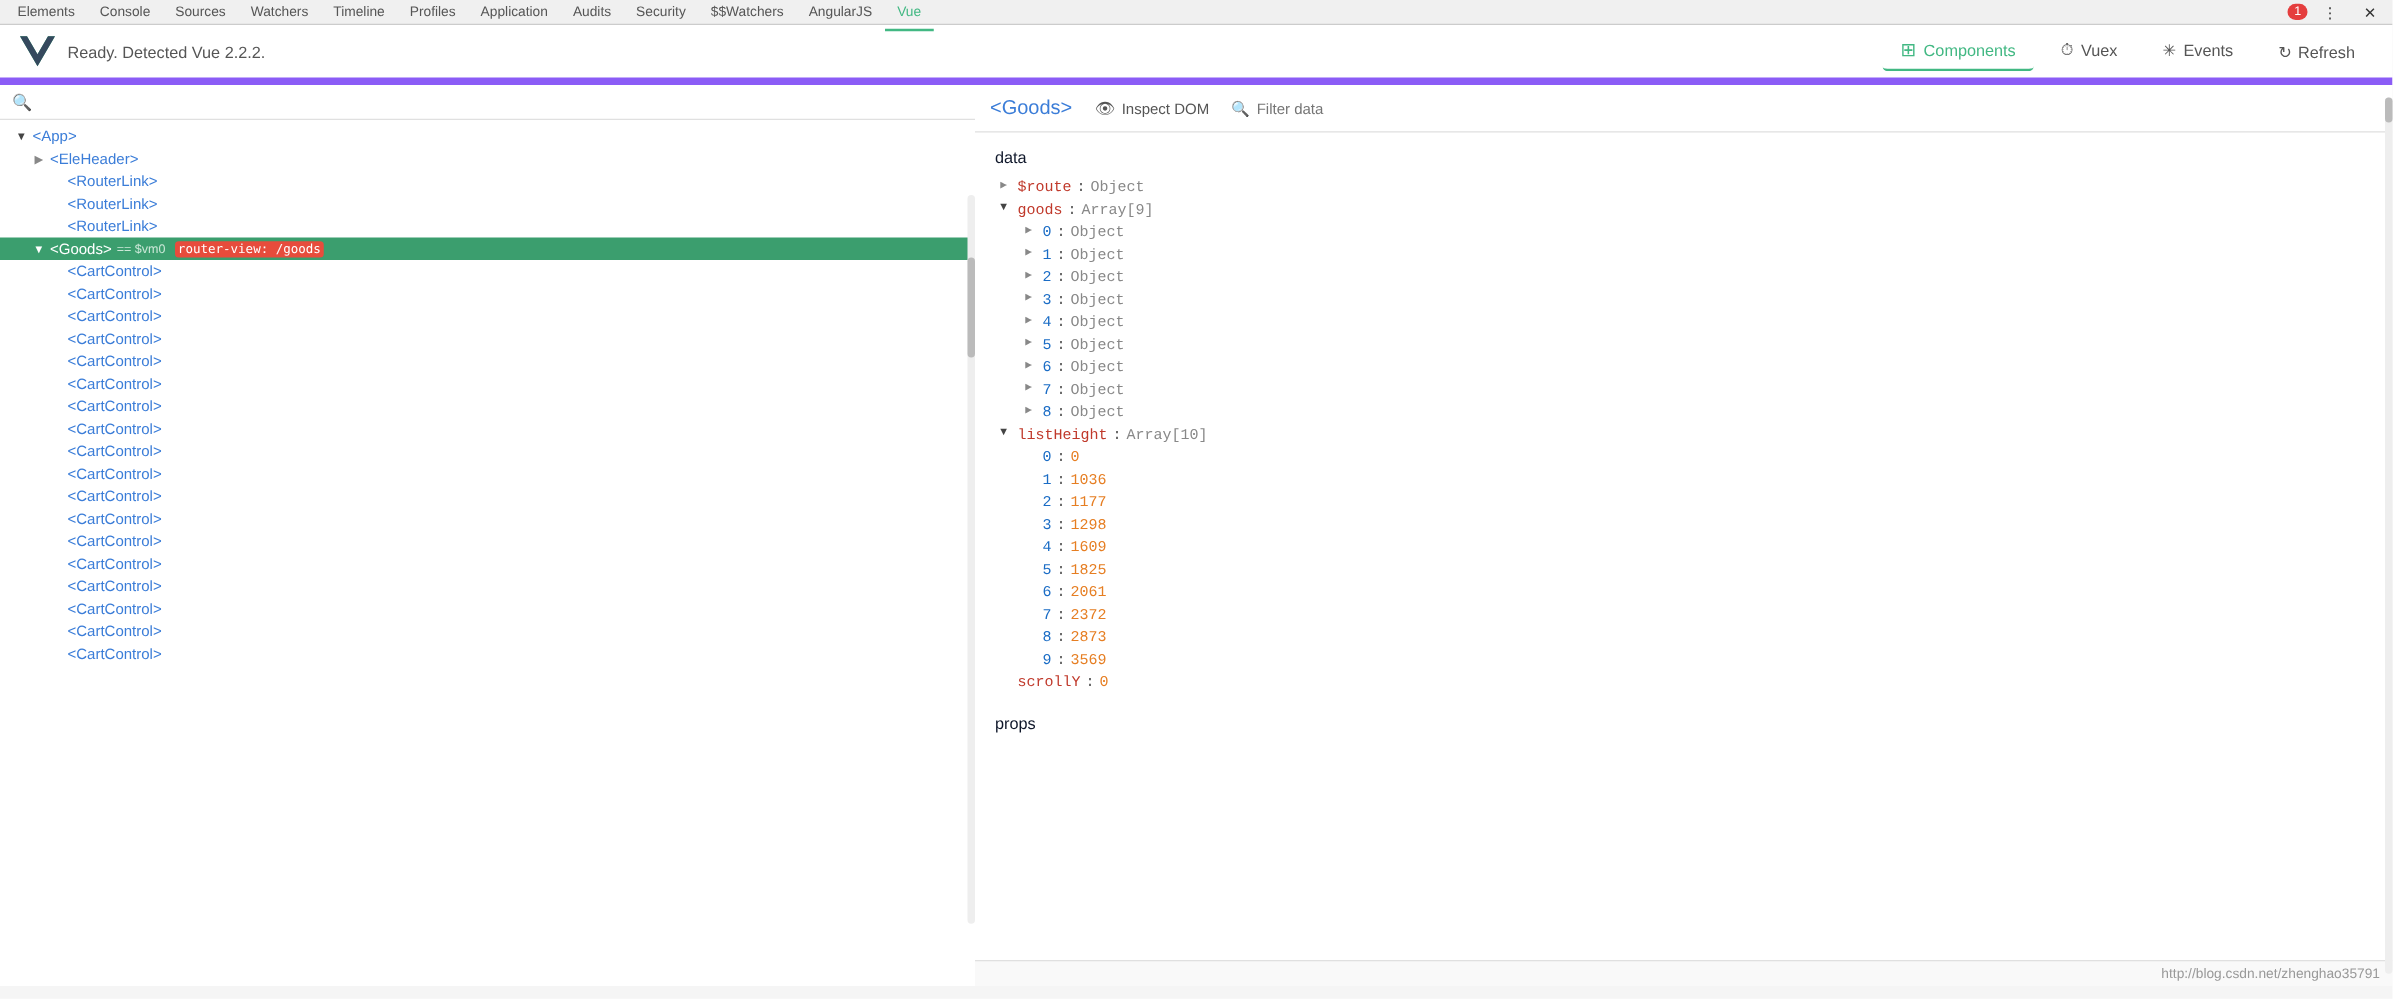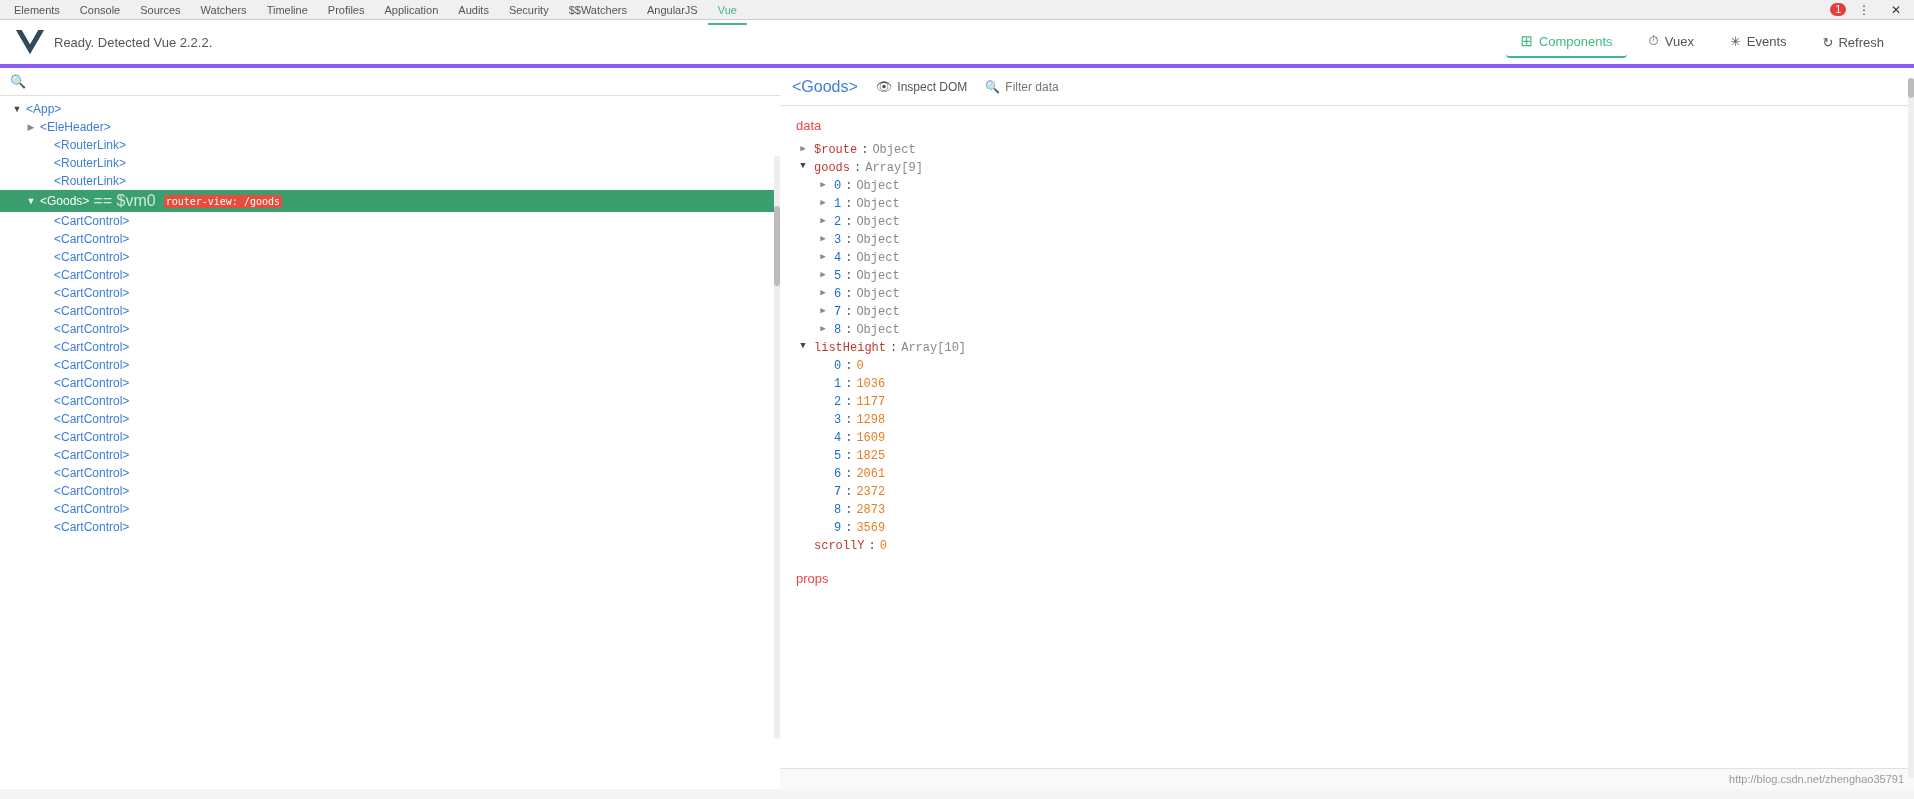--- a/index.html
+++ b/index.html
@@ -18,21 +18,21 @@
       white-space: nowrap;
     }
     .devtools-tabs .tab-item.vue-active { color: #42b883; border-bottom-color: #42b883; }
     .tab-icons { display: flex; align-items: center; margin-left: auto; gap: 4px; }
     .tab-icon-btn { width: 28px; height: 28px; display: flex; align-items: center; justify-content: center; cursor: pointer; border-radius: 3px; }
     .error-badge { background: #e53e3e; color: white; border-radius: 8px; font-size: 10px; padding: 1px 5px; margin-left: 2px; }
 
     
     .vue-header {
       display: flex; align-items: center;
-      background: white; border-bottom: 4px solid #8b5cf6;
+      background: white; border-bottom: 6px solid #8b5cf6;
       height: 48px; padding: 16px 16px;
     }
     .vue-logo { width: 28px; height: 28px; margin-right: 10px; }
     .vue-ready { font-size: 13px; color: #555; }
     .vue-header-right {
       display: flex; align-items: center; margin-left: auto; gap: 8px;
     }
     .vue-nav-btn {
       display: flex; align-items: center; gap: 6px;
       padding: 6px 14px; border-radius: 4px; cursor: pointer;
@@ -73,21 +73,21 @@
     .tree-item.selected .badge { background: #e74c3c; color: white; }
     .indent-1 { padding-left: 10px; }
     .indent-2 { padding-left: 24px; }
     .indent-3 { padding-left: 38px; }
     .toggle-arrow {
       width: 14px; height: 14px; display: inline-flex; align-items: center; justify-content: center;
       font-size: 9px; color: #777; margin-right: 2px;
     }
     .tree-item.selected .toggle-arrow { color: white; }
     .component-name { color: #3b7dd8; }
-    .vm-badge { font-size: 16px; color: #888; margin-left: 4px; }
+    .vm-badge { font-size: 10px; color: #888; margin-left: 4px; }
     .tree-item.selected .vm-badge { color: #cce8d8; }
     .badge {
       background: #e74c3c; color: white;
       font-size: 10px; padding: 1px 2px; border-radius: 3px;
       margin-left: 8px; font-family: monospace;
     }
 
     
     .right-panel {
       flex: 1; display: flex; flex-direction: column; overflow: hidden;
@@ -107,21 +107,21 @@
     }
     .filter-data-bar {
       display: flex; align-items: center;
       gap: 5px; font-size: 12px; color: #999;
     }
     .data-content {
       flex: 1; overflow-y: auto; padding: 12px 16px;
       font-size: 12px; font-family: 'Courier New', monospace;
     }
     .section-header {
-      font-size: 13px; color: #ef4444; font-family: -apple-system, sans-serif;
+      font-size: 13px; color: #0f172a; font-family: -apple-system, sans-serif;
       margin-bottom: 8px; font-weight: 400;
     }
     .data-row {
       display: flex; align-items: flex-start;
       padding: 2px 0; gap: 4px;
     }
     .data-key { color: #c0392b; }
     .data-type { color: #888; }
     .data-value { color: #2980b9; }
     .data-value.num { color: #e67e22; }

